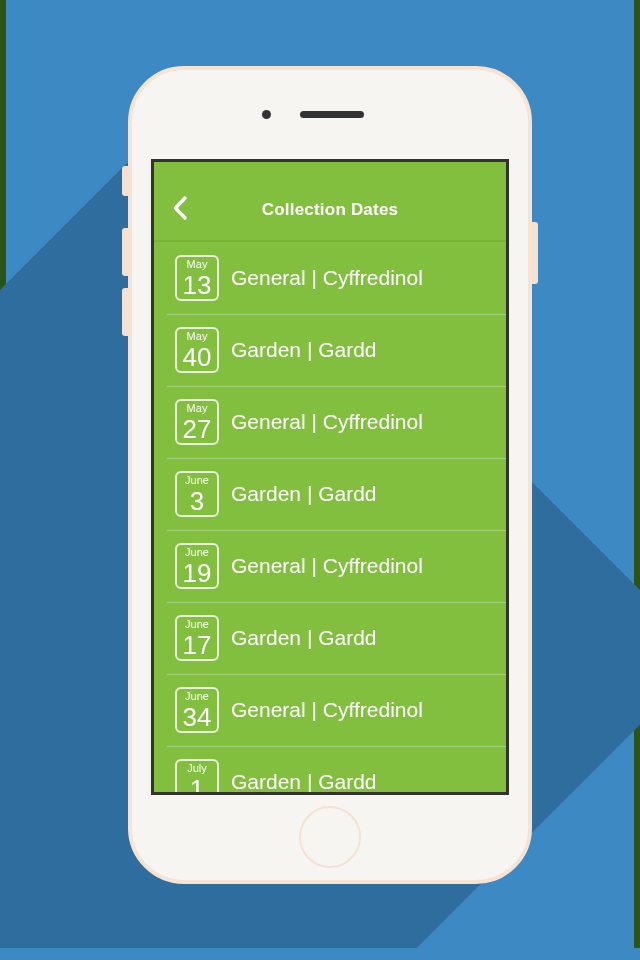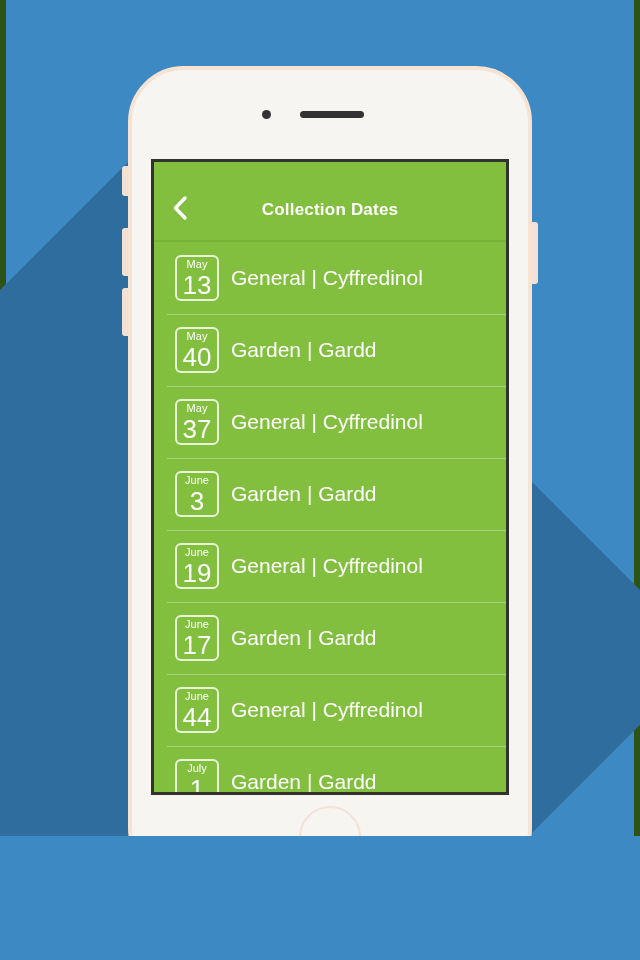--- a/index.html
+++ b/index.html
@@ -12,21 +12,21 @@
     height: 960px;
     overflow: hidden;
     font-family: "Liberation Sans", sans-serif;
     -webkit-font-smoothing: antialiased;
   }
 
   
   #canvas {
     position: relative;
     width: 640px;
-    height: 836px;
+    height: 948px;
     background: #3d89c4;
     overflow: hidden;
   }
   .edge-strip {
     position: absolute;
     top: 0;
     width: 6px;
     height: 960px;
     background: #2c5417;
   }
@@ -252,21 +252,21 @@
           <div class="row">
             <div class="date-badge">
               <div class="badge-month">May</div>
               <div class="badge-day">40</div>
             </div>
             <div class="row-label">Garden | Gardd</div>
           </div>
           <div class="row">
             <div class="date-badge">
               <div class="badge-month">May</div>
-              <div class="badge-day">37</div>
+              <div class="badge-day">27</div>
             </div>
             <div class="row-label">General | Cyffredinol</div>
           </div>
           <div class="row">
             <div class="date-badge">
               <div class="badge-month">June</div>
               <div class="badge-day">3</div>
             </div>
             <div class="row-label">Garden | Gardd</div>
           </div>
@@ -280,21 +280,21 @@
           <div class="row">
             <div class="date-badge">
               <div class="badge-month">June</div>
               <div class="badge-day">17</div>
             </div>
             <div class="row-label">Garden | Gardd</div>
           </div>
           <div class="row">
             <div class="date-badge">
               <div class="badge-month">June</div>
-              <div class="badge-day">44</div>
+              <div class="badge-day">34</div>
             </div>
             <div class="row-label">General | Cyffredinol</div>
           </div>
           <div class="row">
             <div class="date-badge">
               <div class="badge-month">July</div>
               <div class="badge-day">1</div>
             </div>
             <div class="row-label">Garden | Gardd</div>
           </div>

